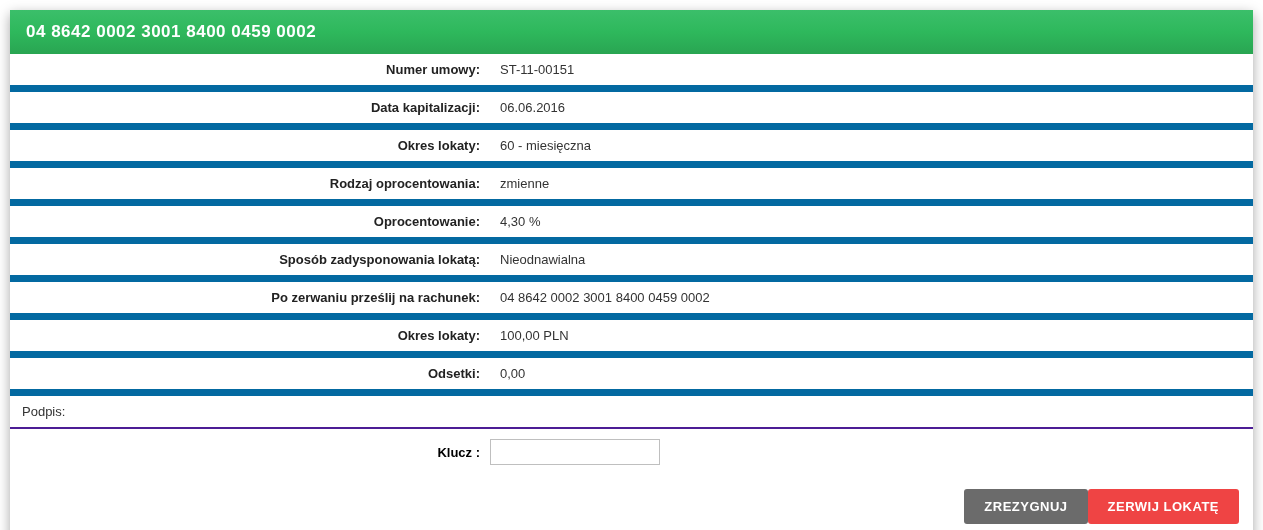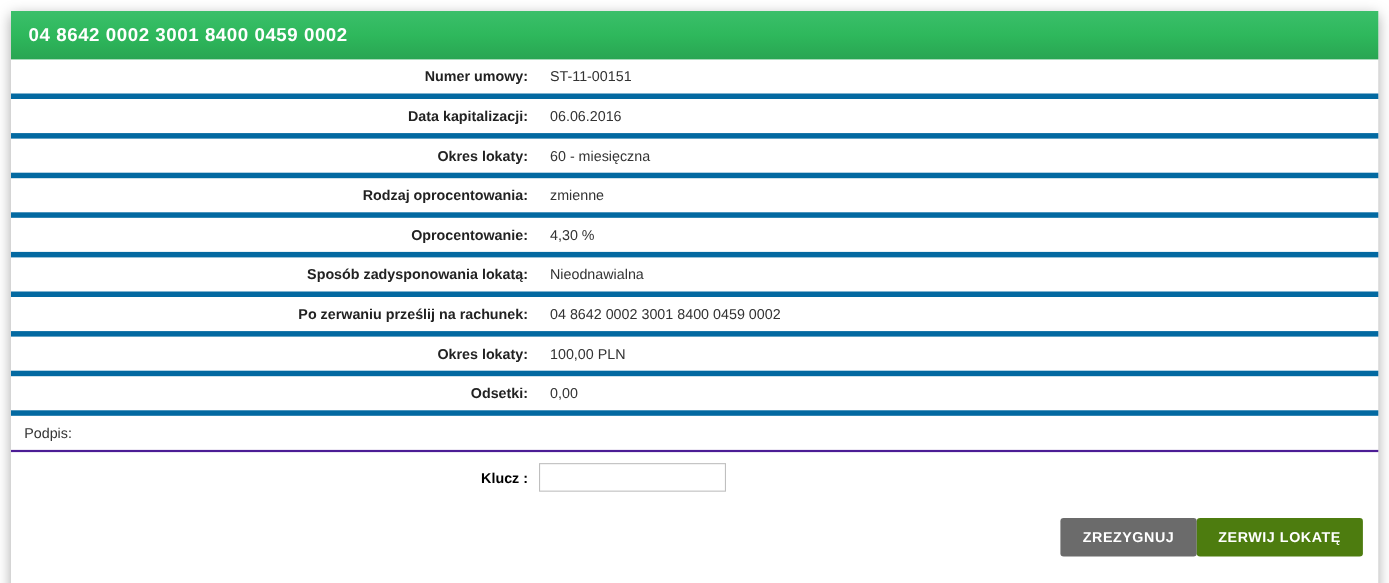--- a/index.html
+++ b/index.html
@@ -32,21 +32,21 @@
   }
   .header-account {
     font-size: 17px;
     letter-spacing: 0.5px;
   }
   .rows {
     width: 100%;
   }
   .row {
     display: flex;
-    border-bottom: 5px solid #0369a1;
+    border-bottom: 7px solid #0369a1;
     font-size: 13px;
     color: #333;
   }
   .row:last-child {
     border-bottom: none;
   }
   .row-label {
     width: 480px;
     text-align: right;
     padding: 8px 10px 8px 8px;
@@ -95,21 +95,21 @@
     font-size: 13px;
     padding: 10px 20px;
     border-radius: 3px;
     cursor: pointer;
     letter-spacing: 0.5px;
   }
   .btn-cancel {
     background: #6b6b6b;
   }
   .btn-primary {
-    background: #4d7c0f;
+    background: #ef4444;
   }
   .footer-note {
     font-size: 13px;
     color: #333;
     padding: 8px 14px 14px 14px;
   }
 </style>
 </head>
 <body>
 

